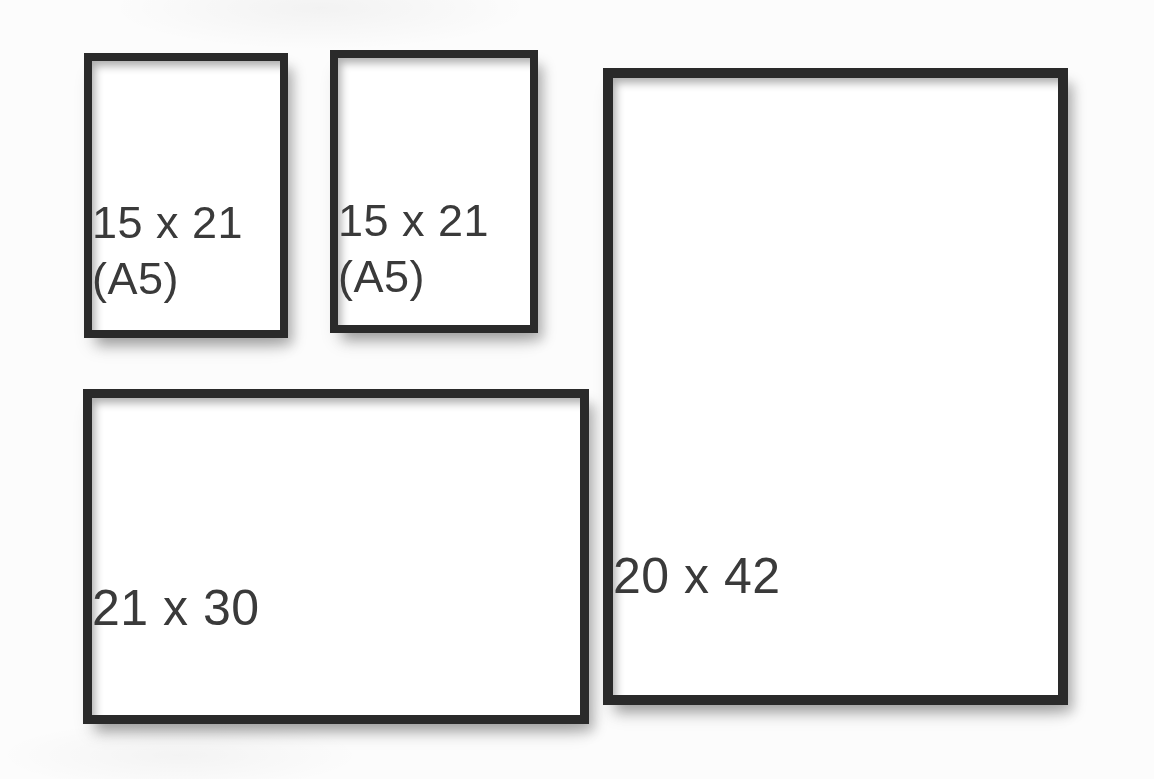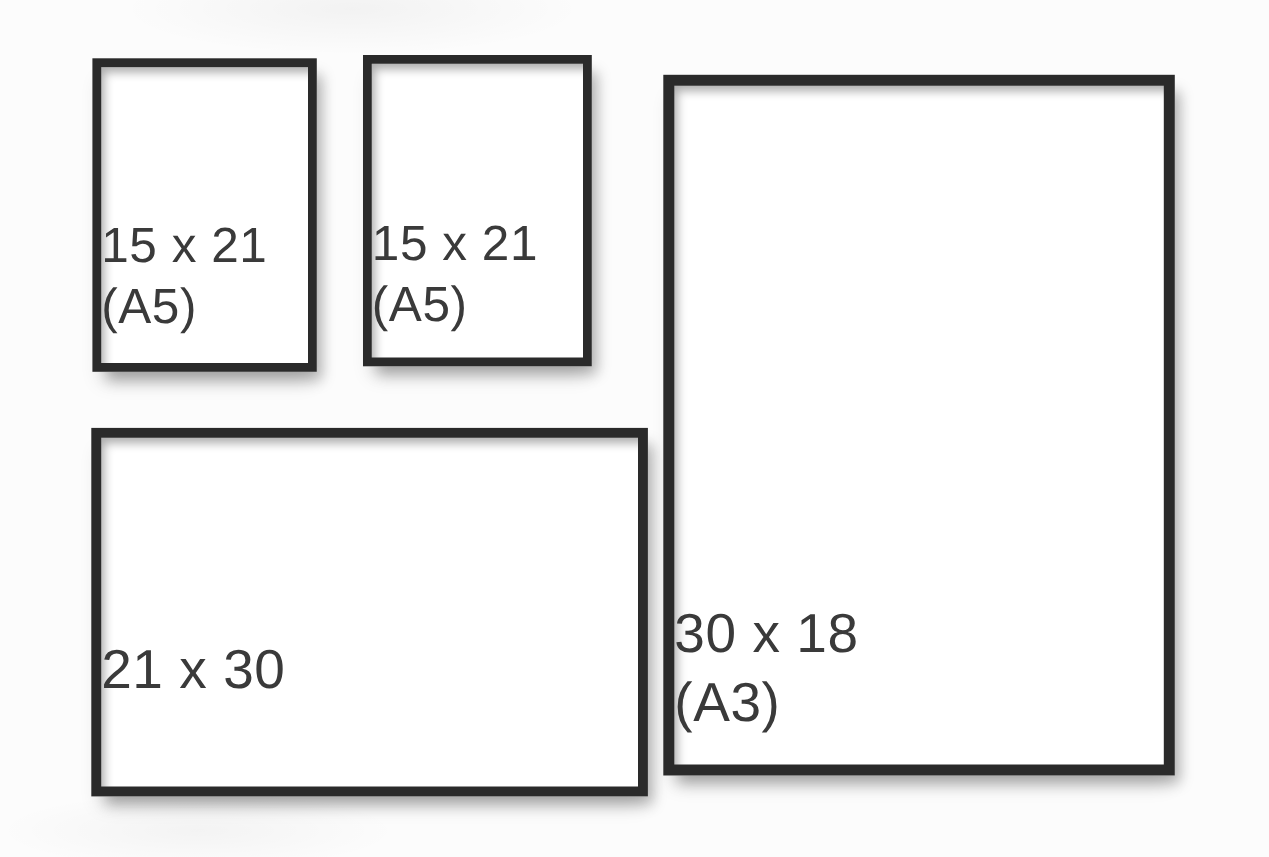--- a/index.html
+++ b/index.html
@@ -90,18 +90,17 @@
   </div>
 
   <div class="frame frame-a4">
     <div class="label">
       <div>21 x 30</div>
     </div>
   </div>
 
   <div class="frame frame-a3">
     <div class="label">
-      <div>30 x 18</div>
-      <div>(A3)</div>
+      <div>20 x 42</div>
     </div>
   </div>
 
 </div>
 
 </body></html>

